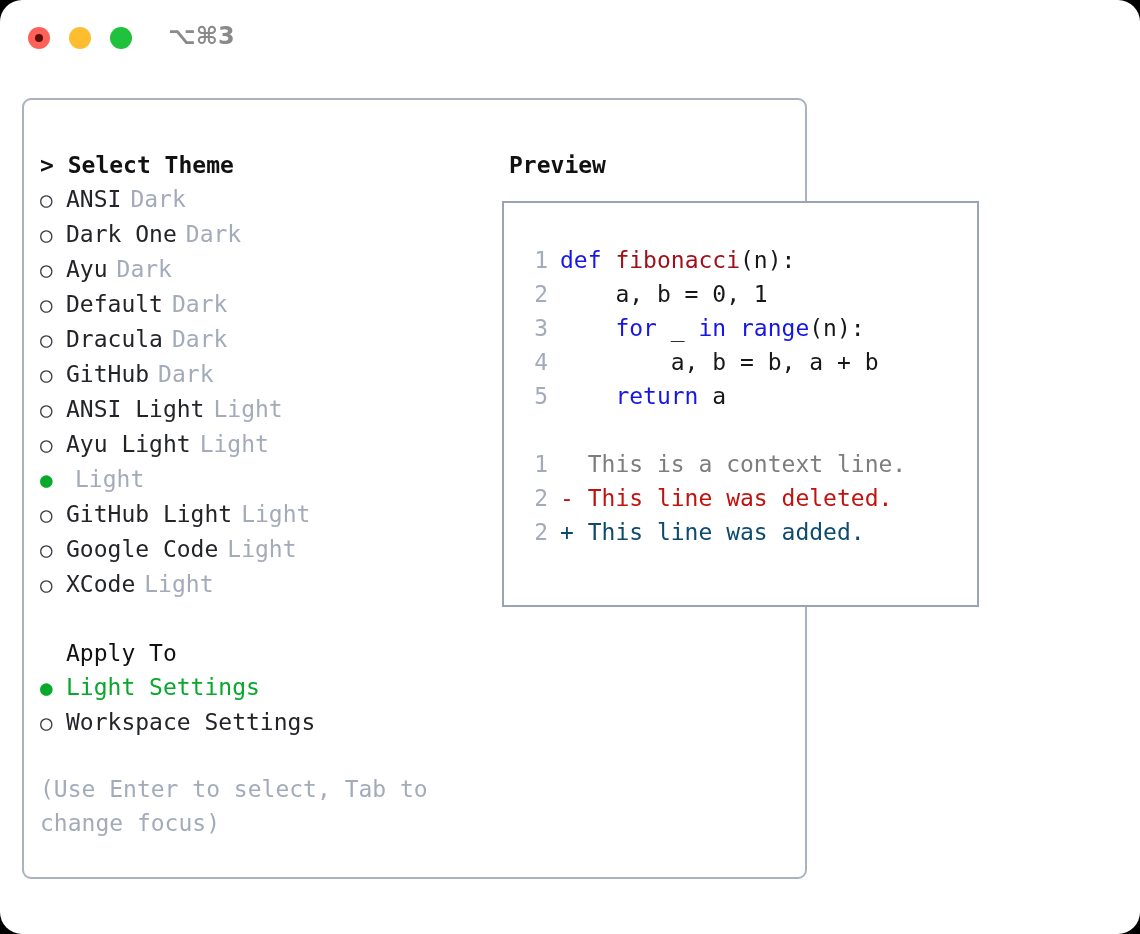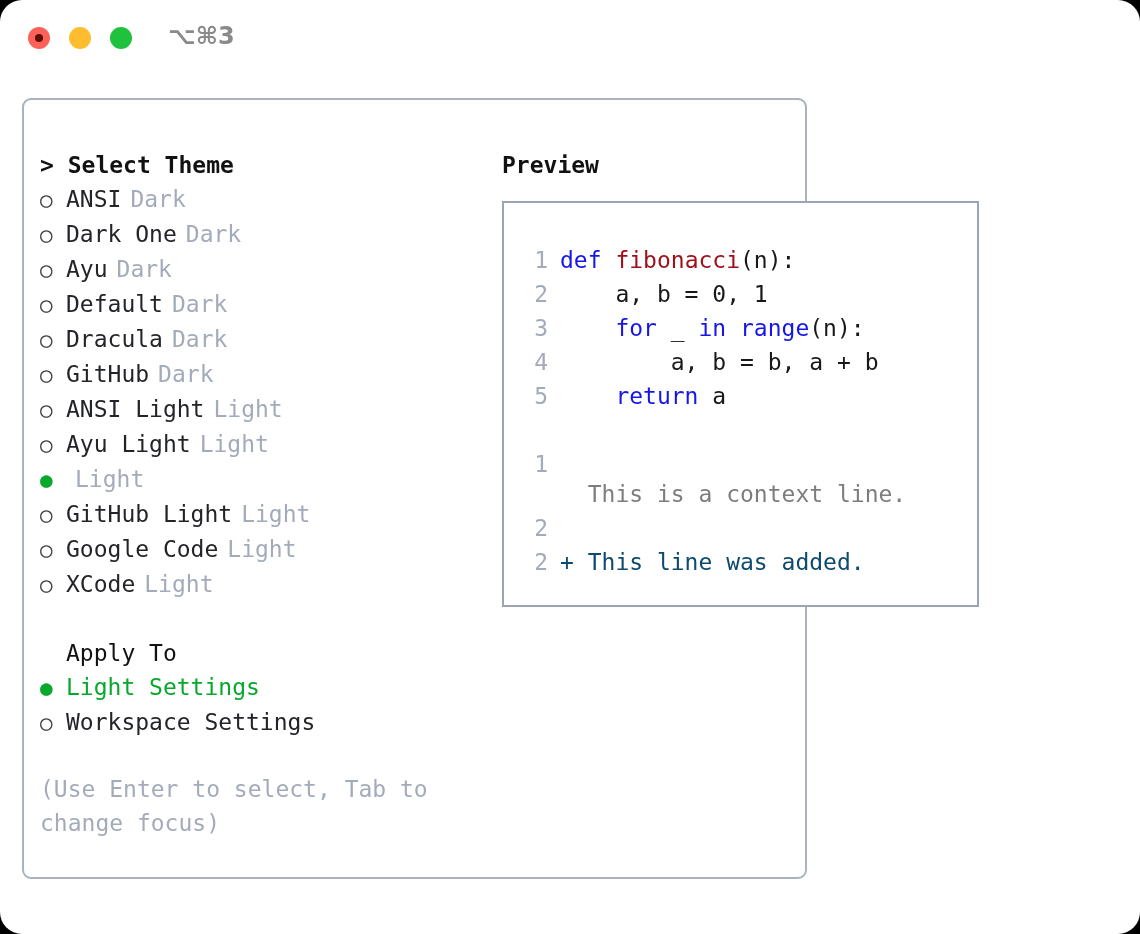--- a/index.html
+++ b/index.html
@@ -149,20 +149,21 @@
     left: 478px;
     top: 48px;
     width: 500px;
   }
   .preview-head {
     font-size: 23px;
     font-weight: 700;
     color: #111111;
     line-height: 34px;
     white-space: pre;
+    margin-left: 7px;
   }
 
   .preview-box {
     margin-top: 19px;
     width: 477px;
     height: 406px;
     border: 2px solid #9aa4b4;
     box-sizing: border-box;
     background: #ffffff;
     position: relative;
@@ -185,21 +186,21 @@
     display: inline-block;
     width: 26px;
     flex: 0 0 26px;
     text-align: right;
     color: #a3abba;
     margin-right: 12px;
   }
   .code-text { color: #17181a; }
   .kw  { color: #1616e8; }
   .fn  { color: #a01018; }
-  .ctx { color: #7d7d7d; margin-top: 30px; }
+  .ctx { color: #7d7d7d; }
   .del { color: #c2120e; }
   .add { color: #0c4a6e; }
 
   .blank-line { height: 34px; }
 </style>
 </head>
 <body>
 
 <div class="window">
 
@@ -250,20 +251,20 @@
 
       <div class="preview-box">
         <div class="code-area" id="code-area">
             <div class="code-line"><span class="lno">1</span><span class="kw">def </span><span class="fn">fibonacci</span><span class="code-text">(n):</span></div>
             <div class="code-line"><span class="lno">2</span><span class="code-text">    a, b = 0, 1</span></div>
             <div class="code-line"><span class="lno">3</span><span class="kw">    for</span><span class="code-text"> _ </span><span class="kw">in range</span><span class="code-text">(n):</span></div>
             <div class="code-line"><span class="lno">4</span><span class="code-text">        a, b = b, a + b</span></div>
             <div class="code-line"><span class="lno">5</span><span class="kw">    return</span><span class="code-text"> a</span></div>
             <div class="blank-line"></div>
             <div class="code-line"><span class="lno">1</span><span class="ctx">  This is a context line.</span></div>
-            <div class="code-line"><span class="lno">2</span></div>
+            <div class="code-line"><span class="lno">2</span><span class="del">- This line was deleted.</span></div>
             <div class="code-line"><span class="lno">2</span><span class="add">+ This line was added.</span></div>
           </div>
       </div>
     </div>
 
   </div>
 </div>
 
 </body></html>

